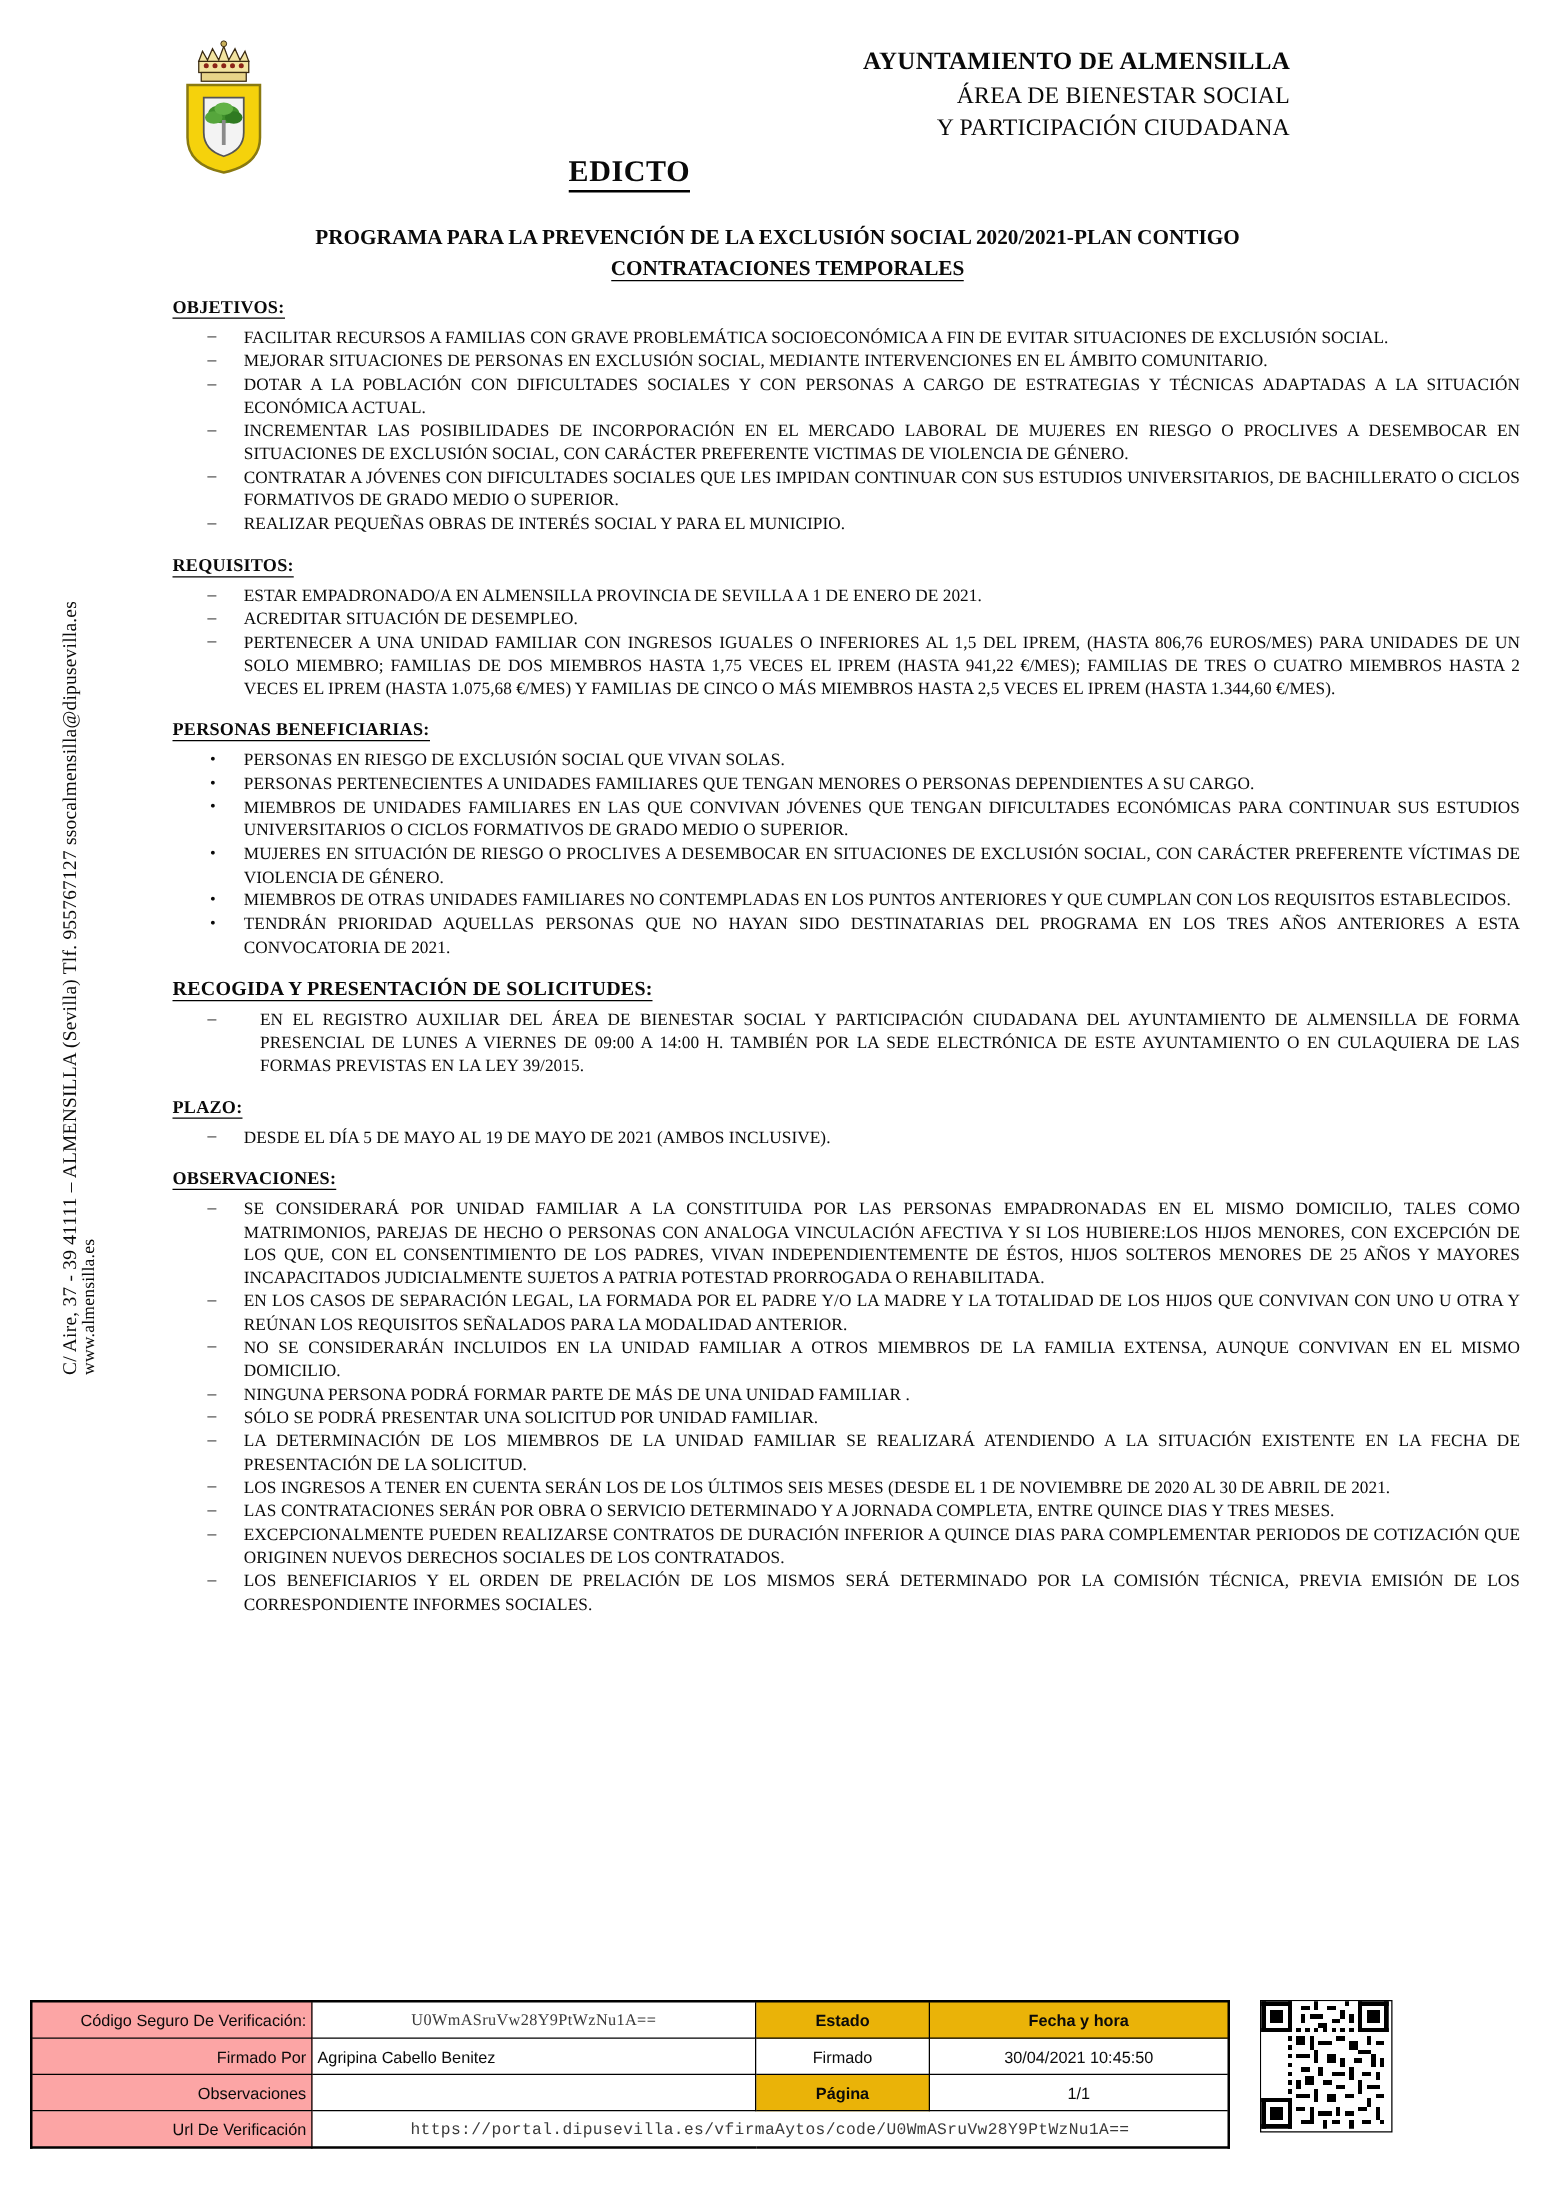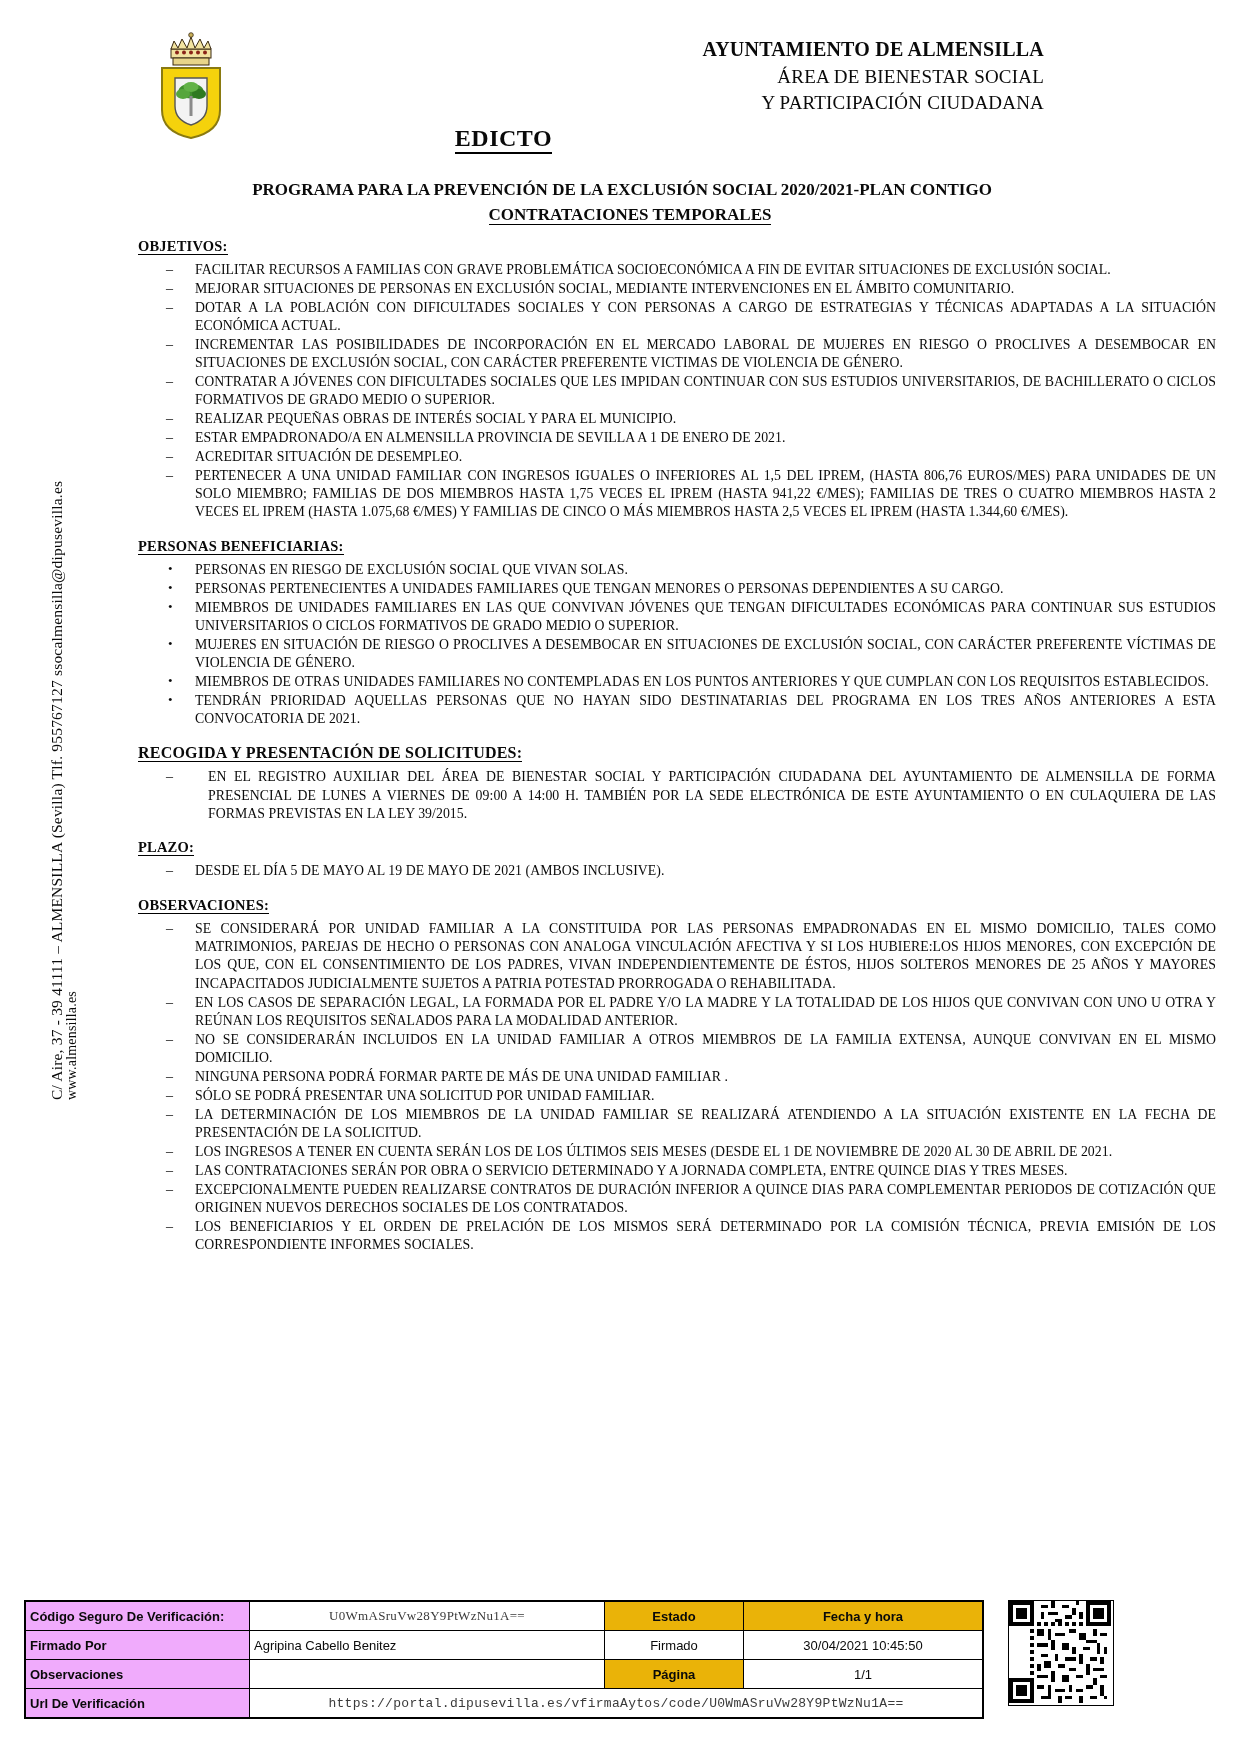--- a/index.html
+++ b/index.html
@@ -32,21 +32,21 @@
     font-size: 15.5px;
     letter-spacing: 0.2px;
     font-family: "Liberation Serif", serif;
   }
   .side-a { left: 48px; top: 800px; }
   .side-b { left: 64px; top: 800px; font-size: 14px; }
 
   
   .header {
     position: absolute;
-    left: 12px; top: 0; width: 1060px;
+    left: 0; top: 0; width: 1060px;
     height: 130px;
   }
   .crest {
     position: absolute;
     left: 138px;
     top: 32px;
     width: 82px;
     height: 108px;
   }
   .header-text {
@@ -146,23 +146,23 @@
     table-layout: fixed;
     font-family: "Liberation Sans", sans-serif;
   }
   table.vtab td {
     border: 1px solid #000;
     font-size: 13px;
     height: 26px;
     padding: 1px 4px;
   }
   td.lbl {
-    background: #f0abfc;
-    font-weight: bold;
-    text-align: left;
+    background: #fca5a5;
+    font-weight: normal;
+    text-align: right;
     width: 215px;
     font-size: 13.5px;
   }
   td.val-mono {
     text-align: center;
     font-family: Liberation Serif, serif;
     font-size: 12.5px;
     color: #3a3a3a;
     letter-spacing: 0.3px;
   }
@@ -258,20 +258,23 @@
   </div>
   <ul class="lst dash">
     <li><span class="mk">–</span><span>FACILITAR RECURSOS A FAMILIAS CON GRAVE PROBLEMÁTICA SOCIOECONÓMICA A FIN DE EVITAR SITUACIONES DE EXCLUSIÓN SOCIAL.</span></li>
     <li><span class="mk">–</span><span>MEJORAR SITUACIONES DE PERSONAS EN EXCLUSIÓN SOCIAL, MEDIANTE INTERVENCIONES EN EL ÁMBITO COMUNITARIO.</span></li>
     <li><span class="mk">–</span><span>DOTAR A LA POBLACIÓN CON DIFICULTADES SOCIALES Y CON PERSONAS A CARGO DE ESTRATEGIAS Y TÉCNICAS ADAPTADAS A LA SITUACIÓN ECONÓMICA ACTUAL.</span></li>
     <li><span class="mk">–</span><span>INCREMENTAR LAS POSIBILIDADES DE INCORPORACIÓN EN EL MERCADO LABORAL DE MUJERES EN RIESGO O PROCLIVES A DESEMBOCAR EN SITUACIONES DE EXCLUSIÓN SOCIAL, CON CARÁCTER PREFERENTE VICTIMAS DE VIOLENCIA DE GÉNERO.</span></li>
     <li><span class="mk">–</span><span>CONTRATAR A JÓVENES CON DIFICULTADES SOCIALES QUE LES IMPIDAN CONTINUAR CON SUS ESTUDIOS UNIVERSITARIOS, DE BACHILLERATO  O CICLOS FORMATIVOS DE GRADO MEDIO O  SUPERIOR.</span></li>
     <li><span class="mk">–</span><span>REALIZAR PEQUEÑAS OBRAS DE INTERÉS SOCIAL Y PARA EL MUNICIPIO.</span></li>
   </ul>
 
+  <div class="sect-head">
+    <span class="u">REQUISITOS:</span>
+  </div>
   <ul class="lst dash">
     <li><span class="mk">–</span><span>ESTAR EMPADRONADO/A EN ALMENSILLA PROVINCIA DE SEVILLA  A 1 DE ENERO DE 2021.</span></li>
     <li><span class="mk">–</span><span>ACREDITAR SITUACIÓN DE DESEMPLEO.</span></li>
     <li><span class="mk">–</span><span>PERTENECER A UNA UNIDAD FAMILIAR CON INGRESOS IGUALES O INFERIORES AL 1,5 DEL IPREM, (HASTA 806,76 EUROS/MES) PARA UNIDADES DE UN SOLO MIEMBRO; FAMILIAS DE DOS MIEMBROS HASTA 1,75 VECES EL IPREM (HASTA 941,22 €/MES); FAMILIAS DE TRES O  CUATRO MIEMBROS HASTA 2 VECES EL IPREM (HASTA 1.075,68 €/MES) Y FAMILIAS DE CINCO O MÁS MIEMBROS HASTA 2,5 VECES EL IPREM (HASTA 1.344,60 €/MES).</span></li>
   </ul>
 
   <div class="sect-head">
     <span class="u">PERSONAS BENEFICIARIAS:</span>
   </div>
   <ul class="lst dot">

